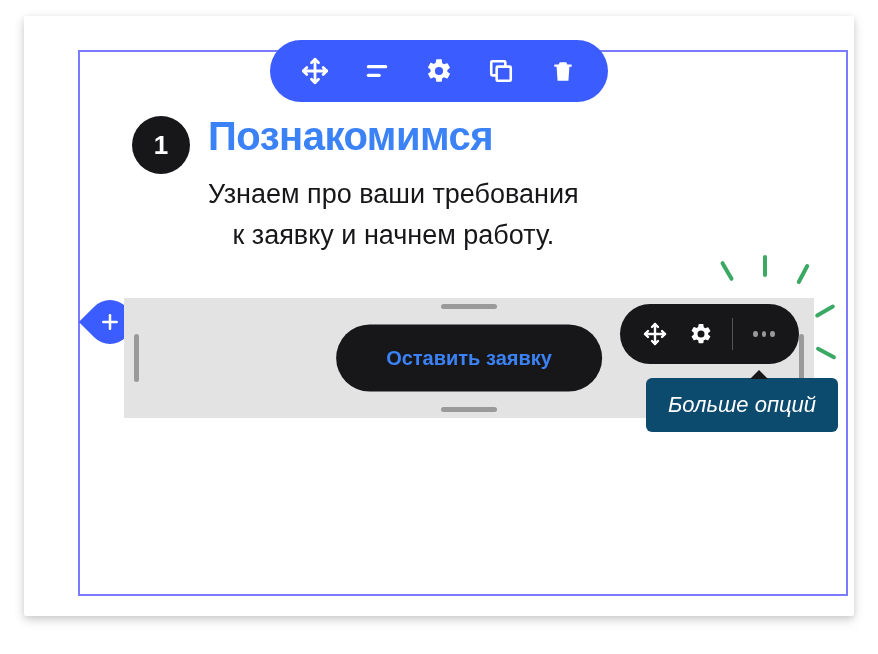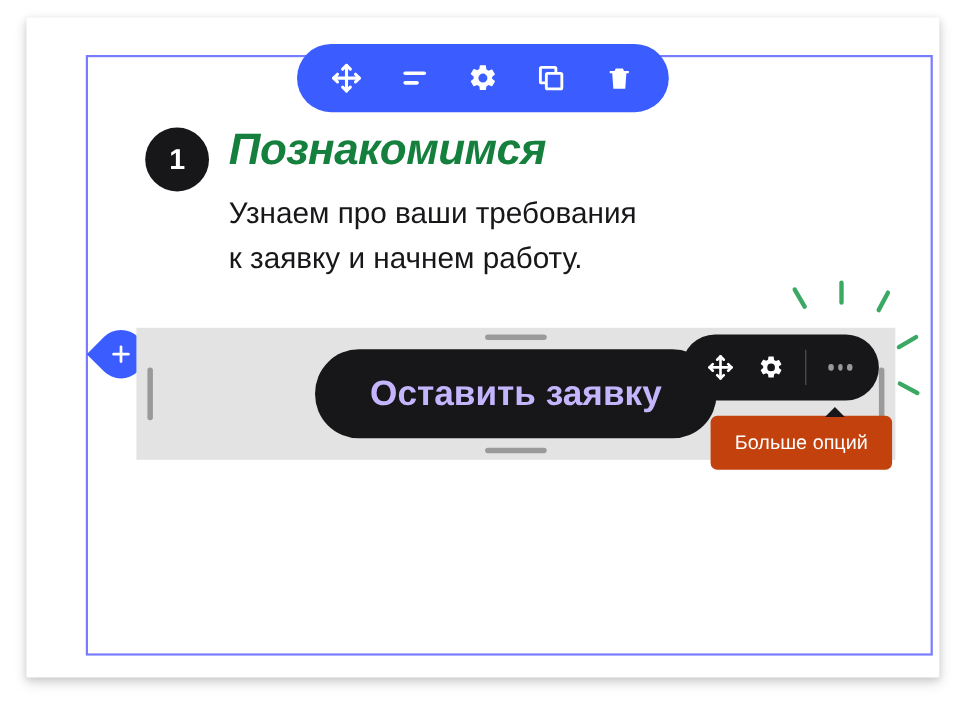--- a/index.html
+++ b/index.html
@@ -65,32 +65,32 @@
     display: flex;
     align-items: center;
     justify-content: center;
   }
   .step-title {
     position: absolute;
     left: 184px;
     top: 98px;
     font-size: 40px;
     font-weight: 800;
-    color: #15803d;
+    color: #3b82f6;
     letter-spacing: -0.5px;
-    font-style: italic;
   }
   .step-desc {
     position: absolute;
     left: 184px;
     top: 158px;
     font-size: 27px;
     line-height: 1.5;
     color: #17171a;
     font-weight: 400;
+    text-align: center;
   }
   .add-button {
     position: absolute;
     left: 64px;
     top: 284px;
     width: 44px;
     height: 44px;
     background: #3b5cff;
     border-radius: 50% 50% 50% 0;
     transform: rotate(45deg);
@@ -131,22 +131,22 @@
     cursor: ew-resize;
   }
   .side-handle-left { left: 10px; }
   .side-handle-right { right: 10px; }
   .cta-button {
     position: absolute;
     left: 50%;
     top: 50%;
     transform: translate(-50%, -50%);
     background: #17171a;
-    color: #c4b5fd;
-    font-size: 32px;
+    color: #3b82f6;
+    font-size: 20px;
     font-weight: 600;
     padding: 22px 50px;
     border-radius: 40px;
     cursor: pointer;
     white-space: nowrap;
   }
   .mini-toolbar {
     position: absolute;
     left: 596px;
     top: 288px;
@@ -181,27 +181,28 @@
   .more-dots span {
     width: 6px;
     height: 6px;
     background: #999;
     border-radius: 50%;
   }
   .tooltip {
     position: absolute;
     left: 622px;
     top: 362px;
-    background: #c2410c;
+    background: #0c4a6e;
     color: #fff;
-    font-size: 18px;
+    font-size: 22px;
     padding: 14px 22px;
     border-radius: 6px;
     z-index: 11;
     white-space: nowrap;
+    font-style: italic;
   }
   .tooltip::before {
     content: '';
     position: absolute;
     top: -8px;
     left: 104px;
     border-left: 9px solid transparent;
     border-right: 9px solid transparent;
     border-bottom: 9px solid #17171a;
   }

